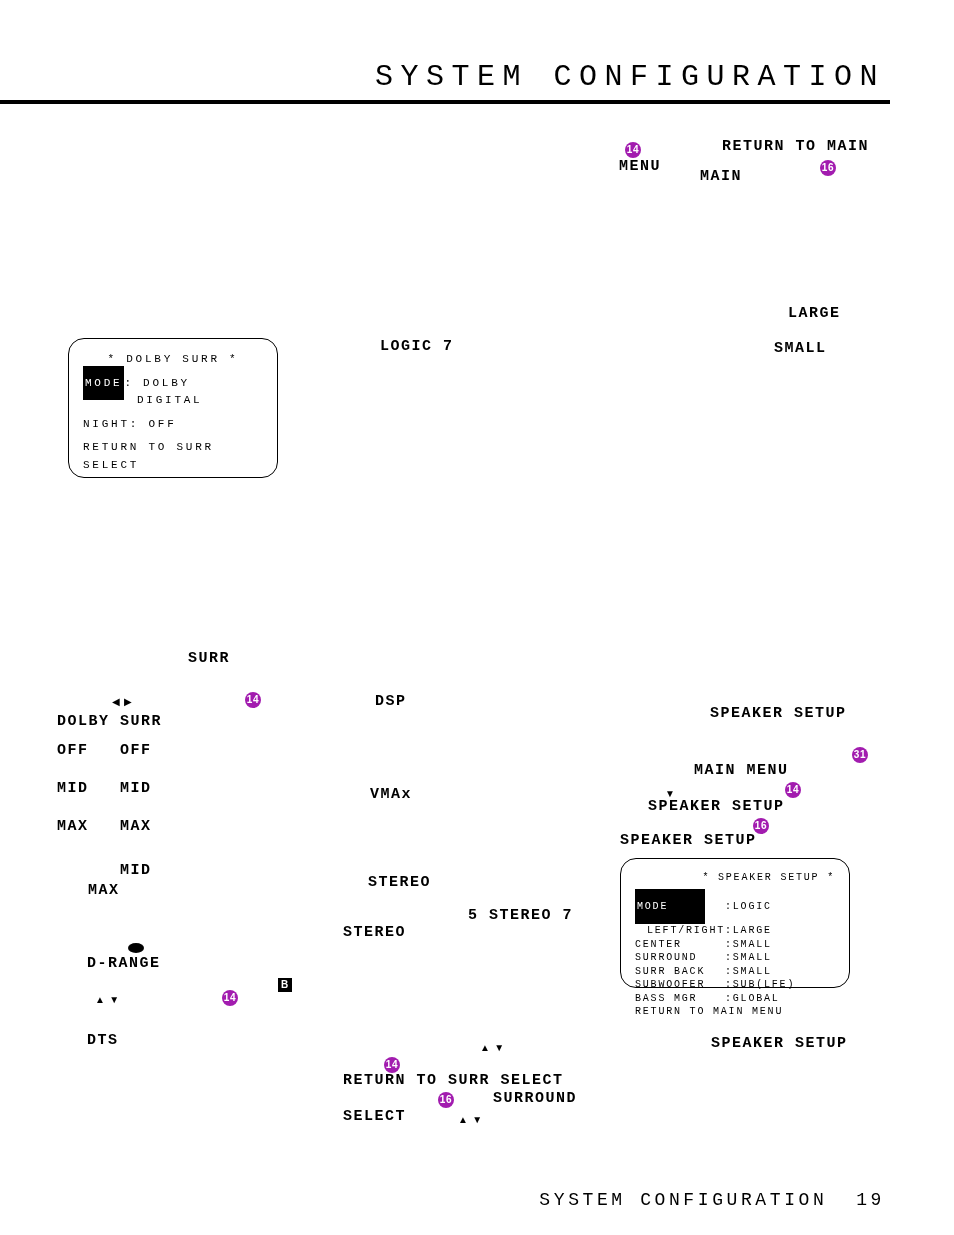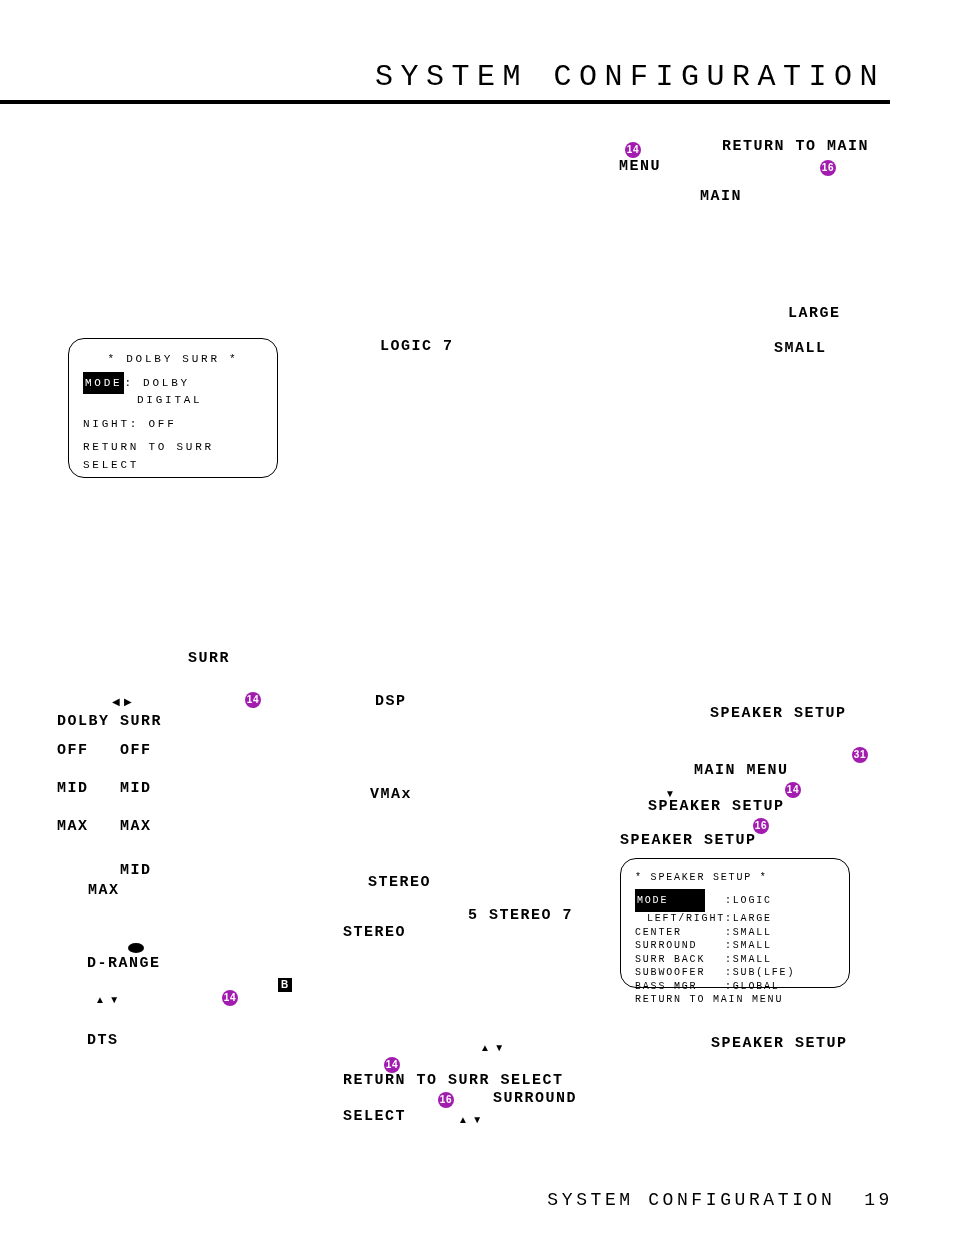--- a/index.html
+++ b/index.html
@@ -51,21 +51,21 @@
     border-radius: 16px;
     padding: 12px 14px;
     font-family: "Courier New", monospace;
     font-size: 11px;
     letter-spacing: 0.25em;
     line-height: 1.6;
   }
   .osd .inv {
     background: #000;
     color: #fff;
-    padding: 5px 2px;
+    padding: 11px 2px;
   }
   .label {
     position: absolute;
     font-size: 15px;
     letter-spacing: 0.1em;
     font-family: "Courier New", monospace;
     font-weight: bold;
   }
   .small-tri {
     font-family: Arial, sans-serif;
@@ -85,21 +85,21 @@
   }
   .oval {
     display: inline-block;
     width: 16px;
     height: 10px;
     background: #000;
     border-radius: 50%;
   }
   .footer {
     position: absolute;
-    left: 8px;
+    left: 0;
     top: 1190px;
     width: 885px;
     text-align: right;
     font-size: 18px;
     letter-spacing: 0.2em;
     font-family: "Courier New", monospace;
   }
 </style>
 </head>
 <body>
@@ -108,21 +108,21 @@
 <div class="rule"></div>
 
 <div style="position:absolute; left:625px; top:140px;">
   <span class="num-circle">14</span>
 </div>
 <div class="label" style="left:722px; top:138px;">RETURN TO MAIN</div>
 <div class="label" style="left:619px; top:158px;">MENU</div>
 <div style="position:absolute; left:820px; top:158px;">
   <span class="num-circle">16</span>
 </div>
-<div class="label" style="left:680px; top:188px;padding-left:20px;">MAIN</div>
+<div class="label" style="left:680px; top:168px;padding-left:20px;">MAIN</div>
 
 <div class="label" style="left:788px; top:305px;">LARGE</div>
 <div class="label" style="left:774px; top:340px;">SMALL</div>
 
 <div class="label" style="left:380px; top:338px;">LOGIC 7</div>
 
 <div class="osd" style="left:68px; top:338px; width:210px; height:140px;">
   <div style="text-align:center;">* DOLBY SURR *</div>
   <div style="margin-top:6px;">
     <span class="inv">MODE</span><span>: DOLBY</span>
@@ -170,21 +170,21 @@
 <div class="label" style="left:710px; top:705px;">SPEAKER SETUP</div>
 <div style="position:absolute; left:852px; top:745px;"><span class="num-circle">31</span></div>
 <div class="label" style="left:694px; top:762px;">MAIN MENU</div>
 <div style="position:absolute; left:665px; top:784px;"><span class="small-tri">▼</span></div>
 <div style="position:absolute; left:785px; top:780px;"><span class="num-circle">14</span></div>
 <div class="label" style="left:648px; top:798px;">SPEAKER SETUP</div>
 <div style="position:absolute; left:753px; top:816px;"><span class="num-circle">16</span></div>
 <div class="label" style="left:620px; top:832px;">SPEAKER SETUP</div>
 
 <div class="osd" style="left:620px; top:858px; width:230px; height:130px; font-size:10px; letter-spacing:0.18em; line-height:1.35;">
-  <div style="text-align:left;">* SPEAKER SETUP *</div>
+  <div style="text-align:right;">* SPEAKER SETUP *</div>
   <div style="margin-top:4px;">
     <span class="inv" style="display:inline-block; width:70px;">MODE</span><span style="display:inline-block; width:20px;"></span><span>:LOGIC</span>
   </div>
   <div><span style="display:inline-block; width:90px;text-align:right;">LEFT/RIGHT</span><span>:LARGE</span></div>
   <div><span style="display:inline-block; width:90px;">CENTER</span><span>:SMALL</span></div>
   <div><span style="display:inline-block; width:90px;">SURROUND</span><span>:SMALL</span></div>
   <div><span style="display:inline-block; width:90px;">SURR BACK</span><span>:SMALL</span></div>
   <div><span style="display:inline-block; width:90px;">SUBWOOFER</span><span>:SUB(LFE)</span></div>
   <div><span style="display:inline-block; width:90px;">BASS MGR</span><span>:GLOBAL</span></div>
   <div>RETURN TO MAIN MENU</div>

